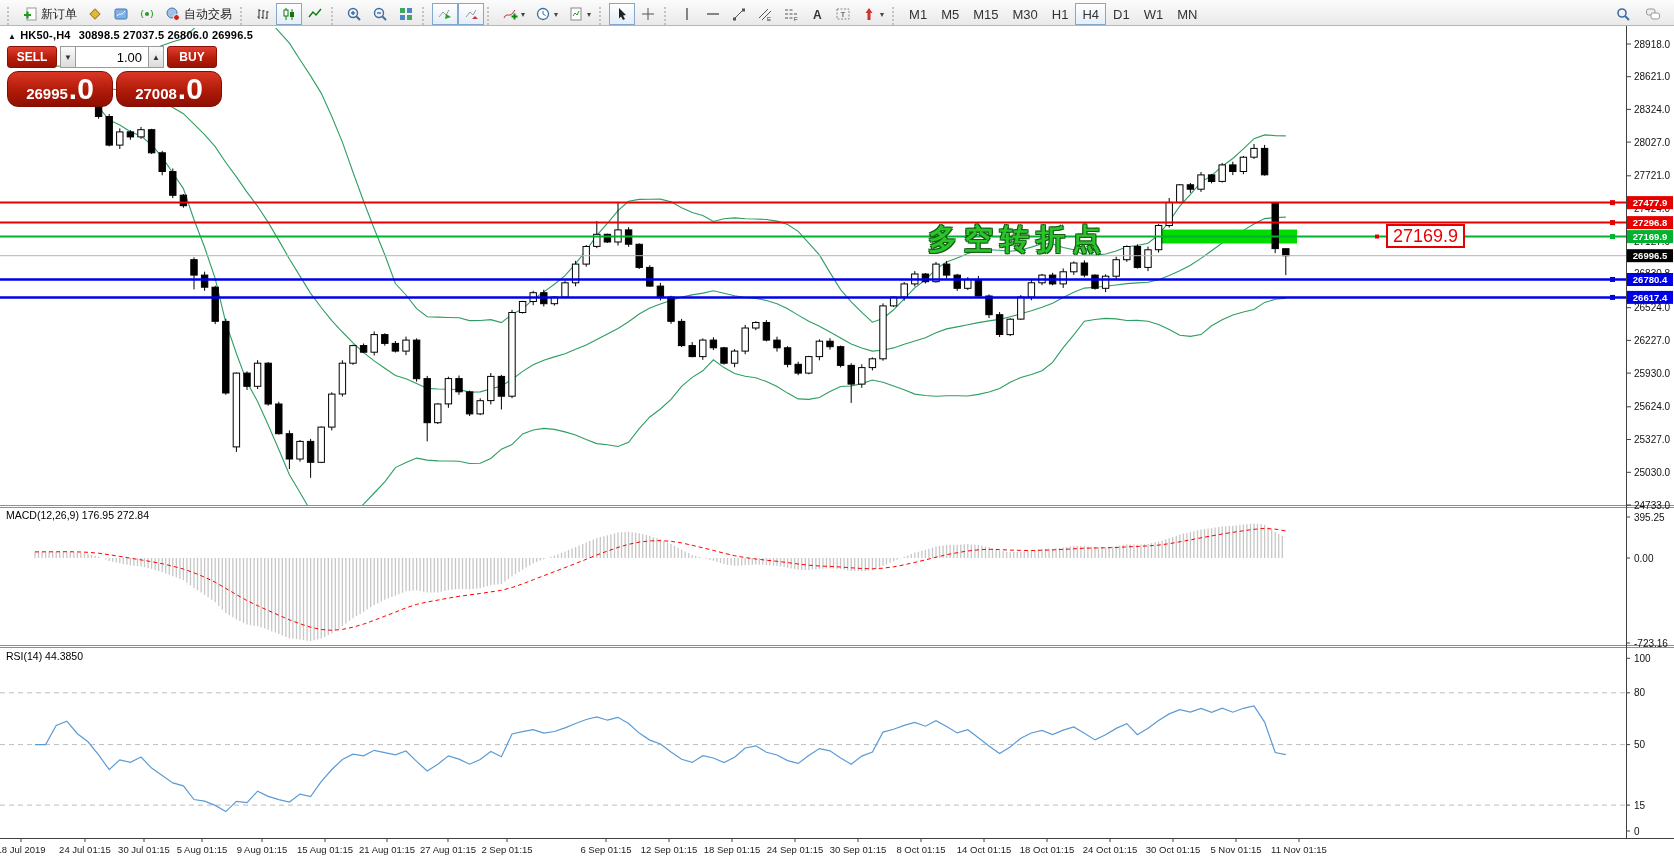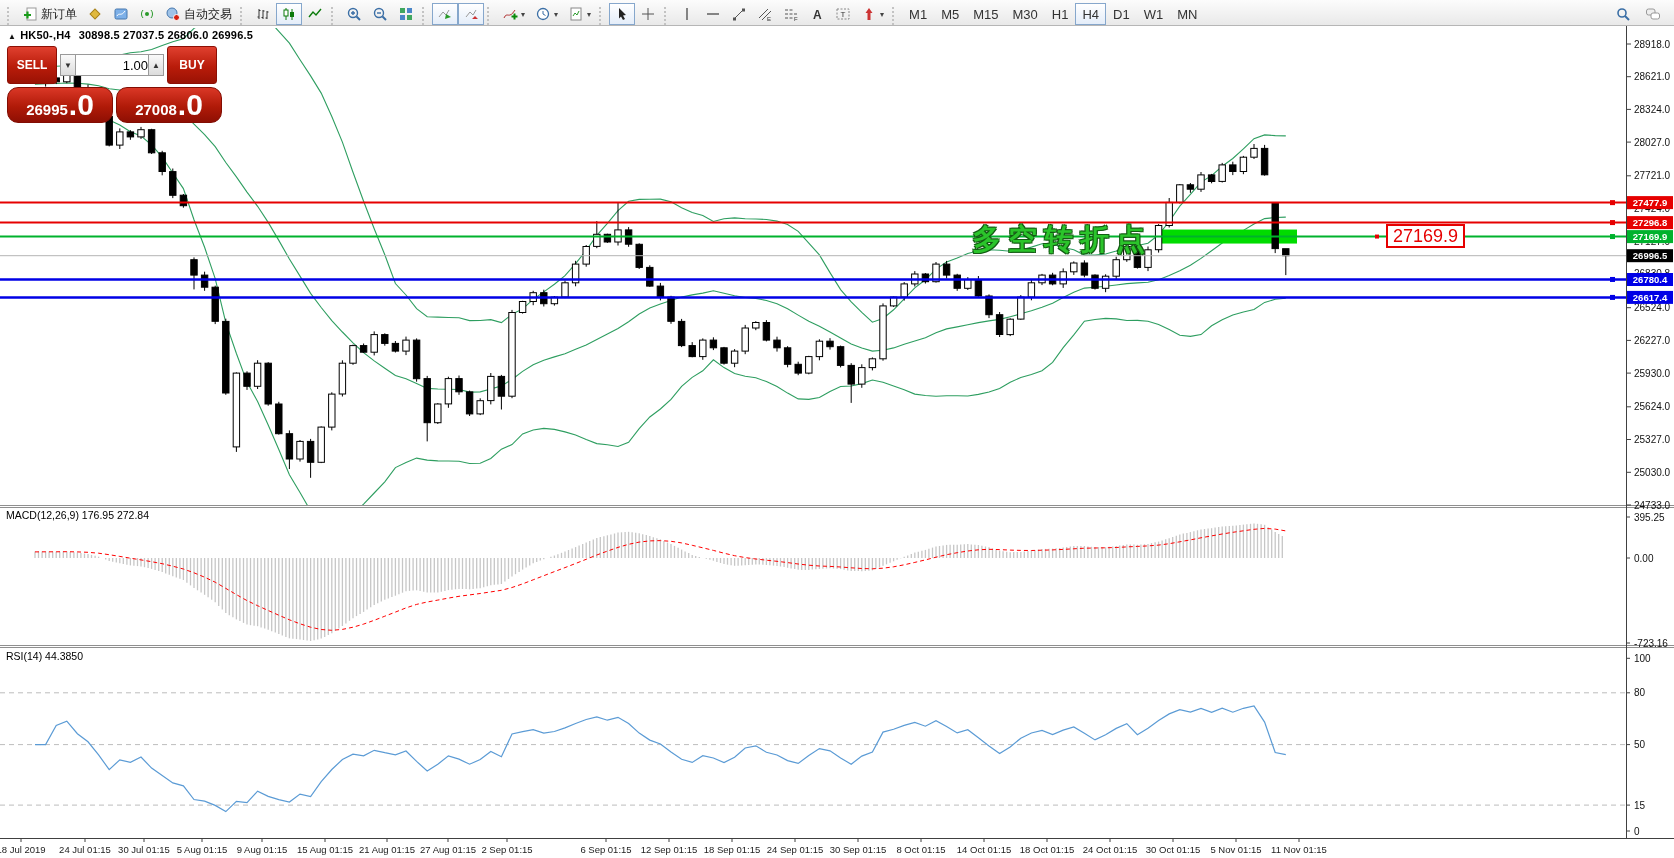--- a/index.html
+++ b/index.html
@@ -22,38 +22,38 @@
 
   
   svg.chart { position: absolute; top: 0; left: 0; z-index: 1; }
   .symbol-header { position: absolute; left: 8px; top: 29px; z-index: 3;
     font-size: 11px; font-weight: bold; color: #000; letter-spacing: 0.2px; }
   .symbol-header .tri { font-size: 8px; margin-right: 4px; color: #111; }
   .symbol-header .ohlc { margin-left: 8px; }
 
   .oneclick { position: absolute; left: 7px; top: 46px; width: 218px; z-index: 4; }
   .oc-top { display: flex; align-items: center; gap: 3px; margin-bottom: 3px; }
-  .oc-btn { width: 50px; height: 38px; border-radius: 3px; color: #fff; font-size: 12px; font-weight: bold;
+  .oc-btn { width: 50px; height: 22px; border-radius: 3px; color: #fff; font-size: 12px; font-weight: bold;
     background: linear-gradient(#e0402f, #b91c0a 55%, #9a1204); border: 1px solid #8d0f04; cursor: pointer; }
   .oc-spin { display: flex; align-items: center; gap: 0; }
   .oc-spin-btn { width: 16px; height: 22px; font-size: 8px; color: #333; background: linear-gradient(#fafafa,#dcdcdc);
     border: 1px solid #9a9a9a; cursor: pointer; }
   .oc-vol { width: 72px; height: 22px; border: 1px solid #9a9a9a; border-left: none; border-right: none;
-    text-align: right; font-size: 13px; color: #000; }
+    text-align: right; font-size: 13px; padding-right: 6px; color: #000; }
   .oc-prices { display: flex; gap: 3px; }
   .oc-price { width: 106px; height: 36px; border-radius: 11px; display: flex; align-items: center; justify-content: center;
     gap: 1px; color: #fff; background: linear-gradient(#da3726, #b01a08 55%, #8e0f03); border: 1px solid #820d03; cursor: pointer; }
   .oc-price span { font-size: 15px; font-weight: bold; margin-top: 8px; }
   .oc-price b { font-size: 30px; font-weight: bold; line-height: 28px; }
 
   .ind-label { position: absolute; left: 6px; z-index: 3; font-size: 10.5px; color: #000; }
   .ind-label.macd { top: 509px; }
   .ind-label.rsi  { top: 650px; }
 
-  .annotation { position: absolute; left: 972px; top: 220px; z-index: 3;
+  .annotation { position: absolute; left: 928px; top: 220px; z-index: 3;
     font-size: 29px; font-weight: bold; letter-spacing: 7px; color: #2bc42b;
     text-shadow: 1px 1px 0 #145c14, -1px 1px 0 #145c14, 1px -1px 0 #145c14, -1px -1px 0 #145c14; }
   .price-callout { position: absolute; left: 1386px; top: 224px; z-index: 3;
     border: 2px solid #e60000; color: #e60000; background: #fff;
     font-size: 18px; line-height: 20px; padding: 0 5px; height: 24px; }
 </style>
 </head>
 <body>
 
 <div class="app">

